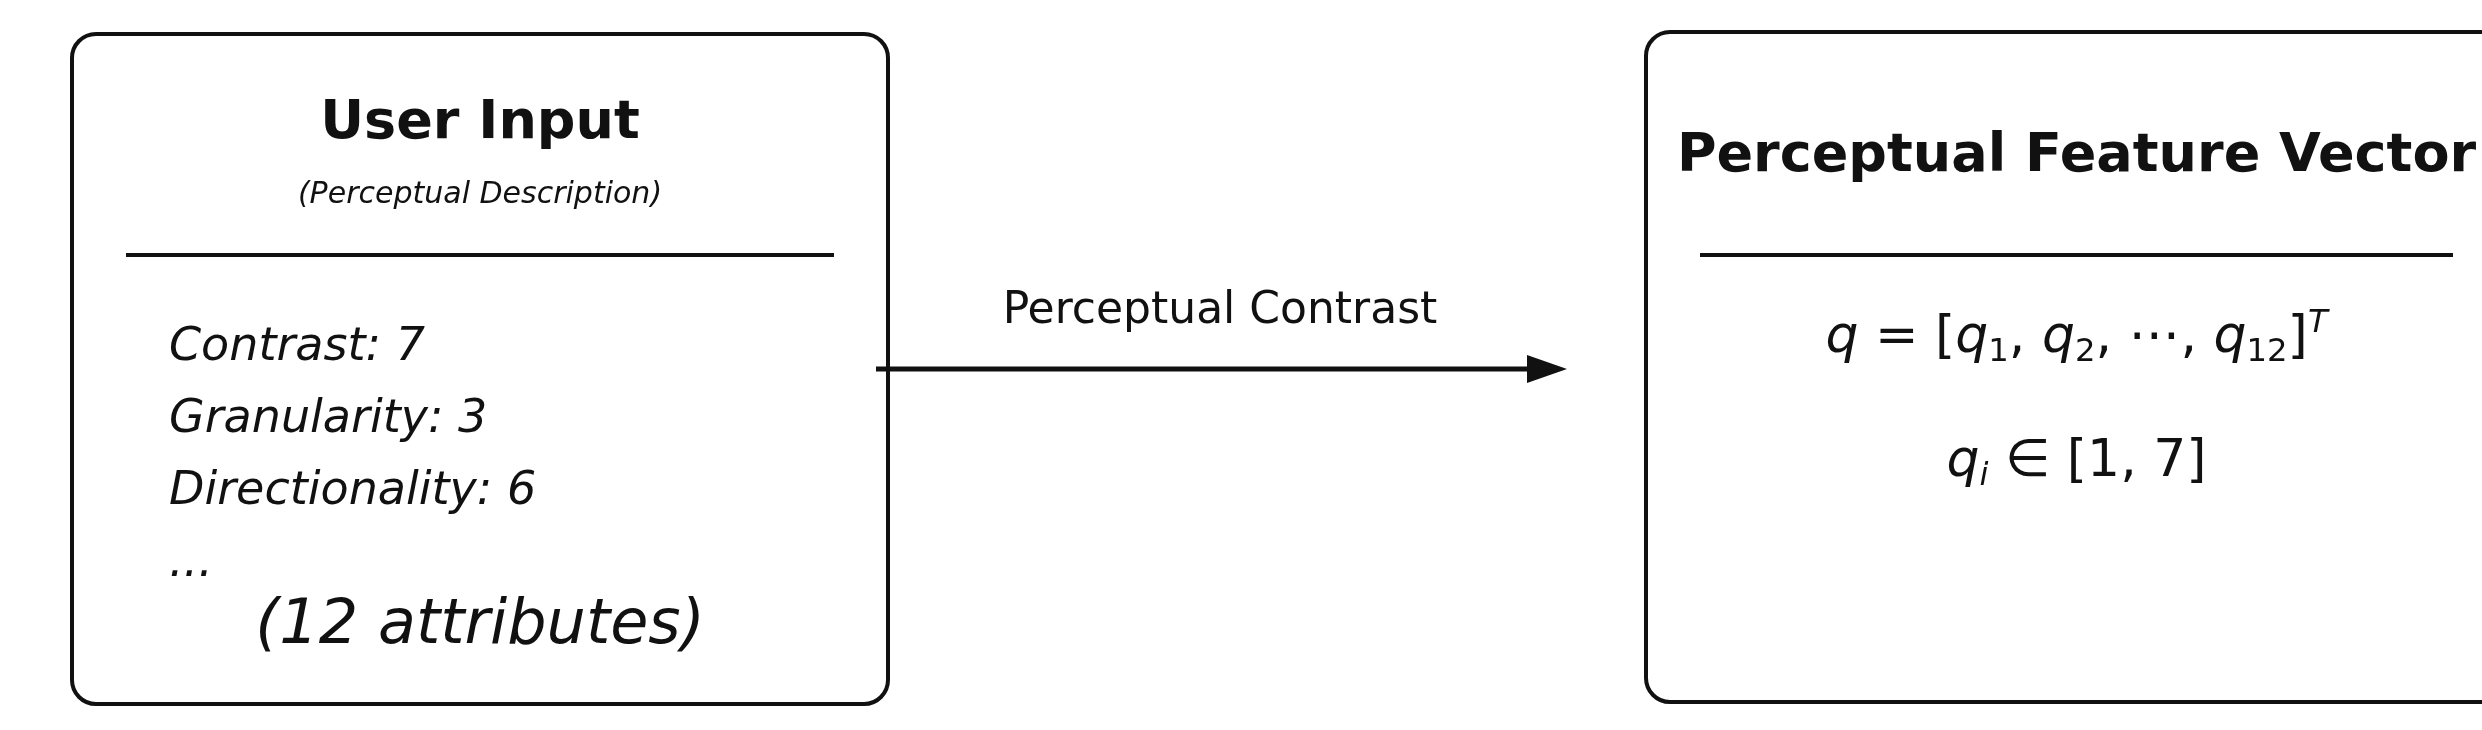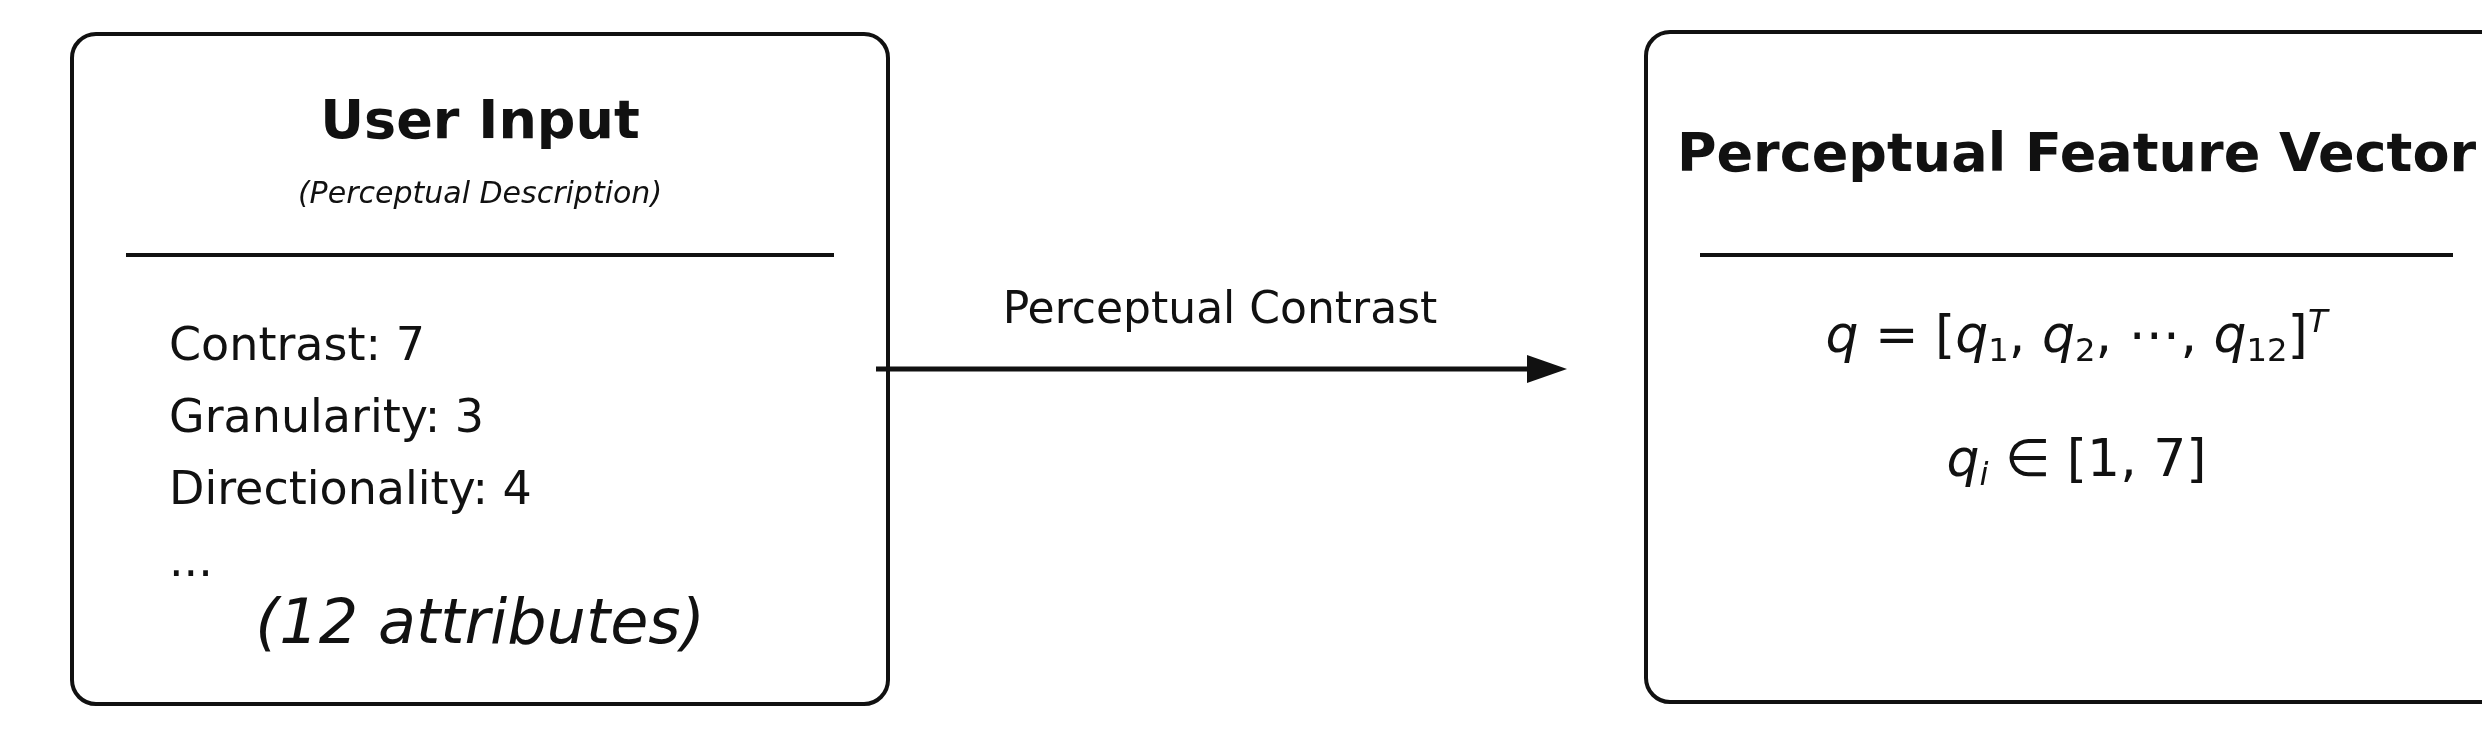--- a/index.html
+++ b/index.html
@@ -66,20 +66,21 @@
   .box.right .separator { top: 219px; }
 
   .attr-list {
     position: absolute;
     left: 95px;
     top: 272px;
     margin: 0;
     padding: 0;
     list-style: none;
     font-size: 46px;
+    font-style: italic;
   }
   .attr-list li {
     line-height: 72px;
     white-space: nowrap;
   }
 
   .box-note {
     position: absolute;
     left: 0; right: 0;
     text-align: center;
@@ -137,21 +138,21 @@
 
 <div class="canvas">
 
   <section class="box left">
     <h2 class="box-title">User Input</h2>
     <div class="box-subtitle">(Perceptual Description)</div>
     <div class="separator"></div>
     <ul class="attr-list">
       <li>Contrast: 7</li>
       <li>Granularity: 3</li>
-      <li>Directionality: 4</li>
+      <li>Directionality: 6</li>
       <li>...</li>
     </ul>
     <div class="box-note">(12 attributes)</div>
   </section>
 
   <div class="arrow-label">Perceptual Contrast</div>
   <svg class="arrow-svg" viewBox="0 0 710 60" xmlns="http://www.w3.org/2000/svg" aria-hidden="true">
     <line x1="6" y1="30" x2="660" y2="30" stroke="#111111" stroke-width="5"></line>
     <polygon points="697,30 657,16 657,44" fill="#111111"></polygon>
   </svg>

